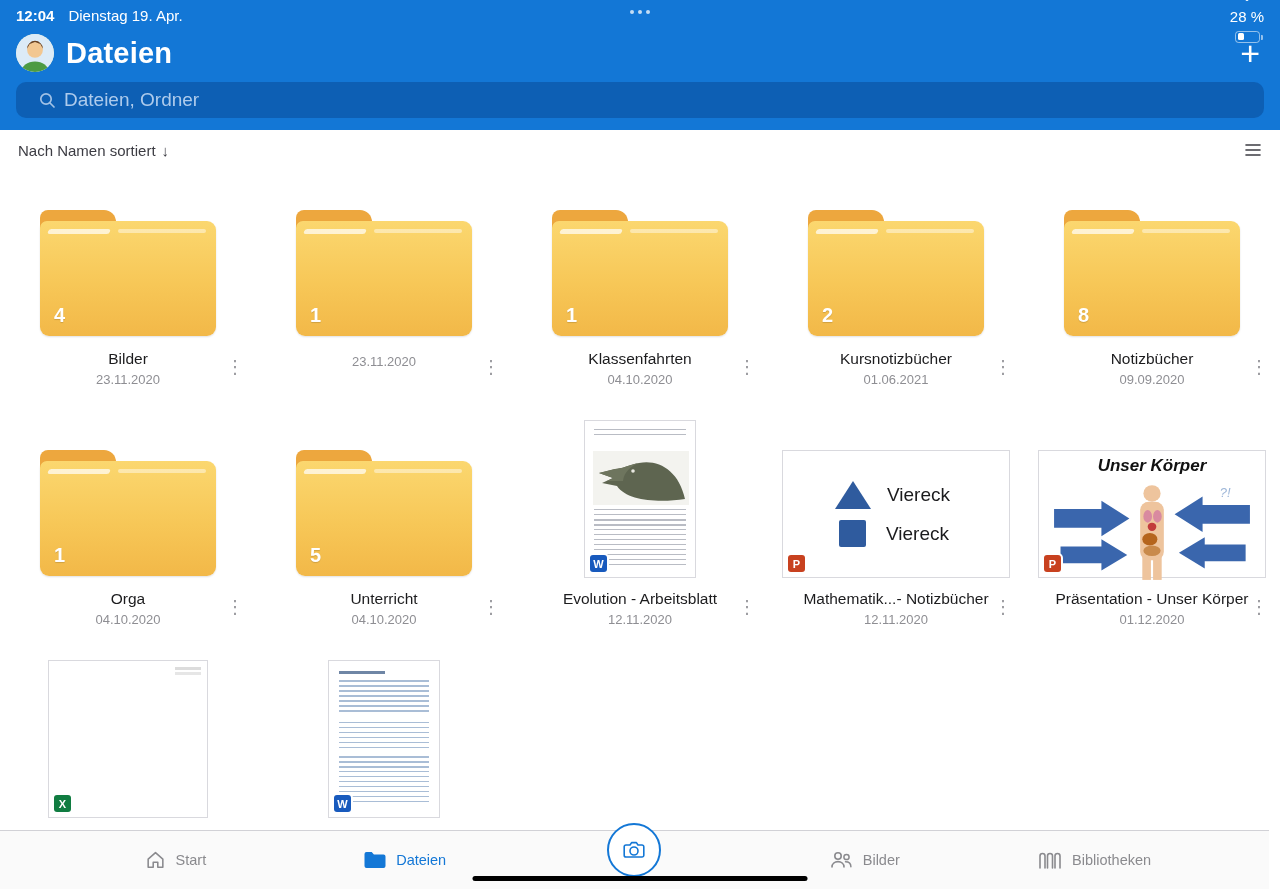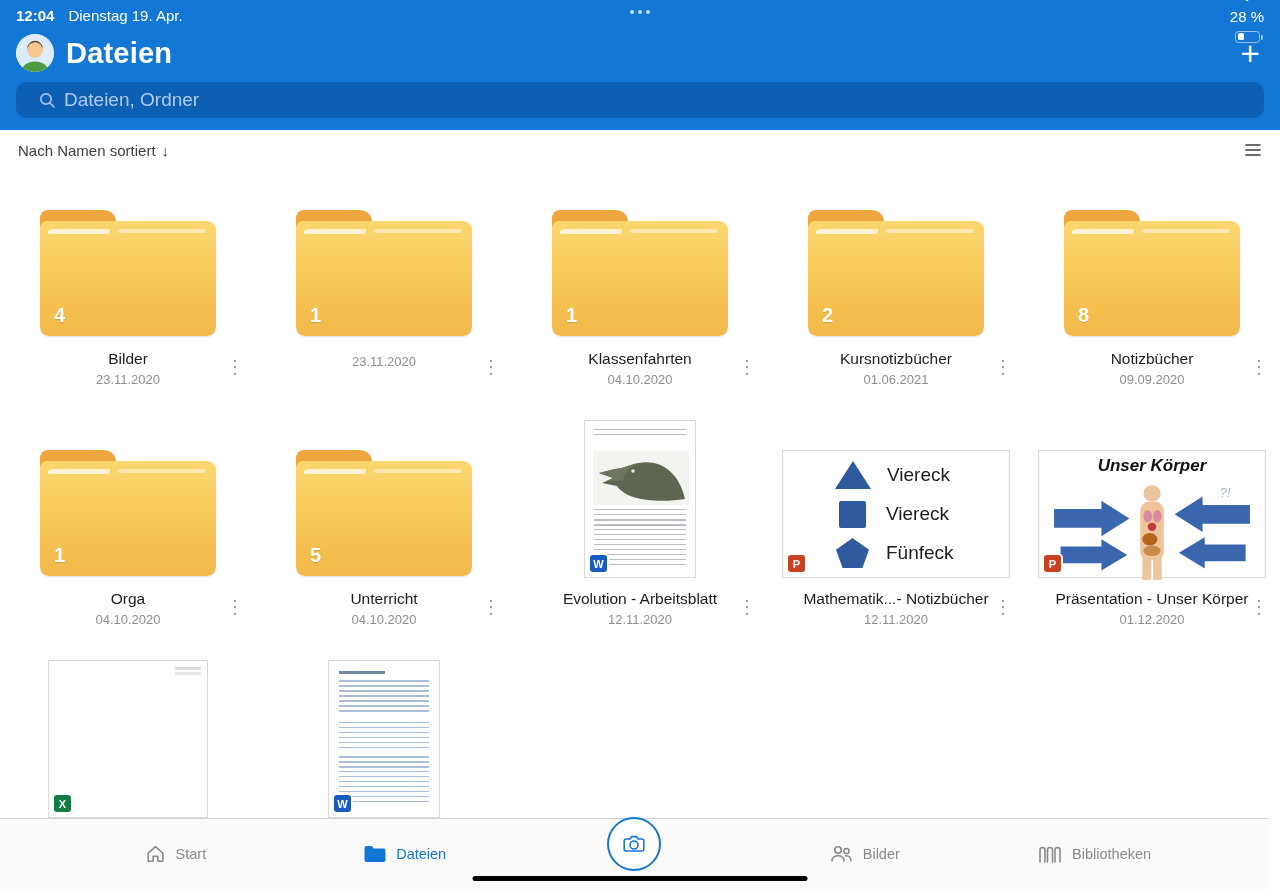--- a/index.html
+++ b/index.html
@@ -97,21 +97,21 @@
   .shape-label { font-size:19px; color:#1b1b1d; font-weight:500; }
 
   .slide-koerper { height:100%; position:relative;font-style:italic; }
   .slide-title { text-align:center; font-size:17px; font-weight:700; color:#111; margin-top:5px; }
   .koerper-svg { position:absolute; left:0; right:0; top:26px; bottom:0; }
 
   .xl-tools { position:absolute; top:6px; right:6px; width:26px; height:3px; background:#dcdcdc;
     box-shadow:0 5px 0 #e6e6e6; }
 
   
-  .tabbar { position:absolute; left:0; right:11px; bottom:0; height:71px;
+  .tabbar { position:absolute; left:0; right:11px; bottom:0; height:59px;
     background:rgba(250,250,250,.96); border-top:1px solid #d1d1d6;
     display:flex; align-items:center; padding:0 60px; }
   .tab { flex:1; display:flex; align-items:center; justify-content:center; gap:9px;
     color:#8a8a8e; font-size:14.5px; cursor:pointer; }
   .tab.active { color:#1377d6; font-weight:500; }
   .cam-circle { width:54px; height:54px; border:2.5px solid #1377d6; border-radius:50%;
     background:#fff; display:flex; align-items:center; justify-content:center;
     margin-top:-20px; }
   .home-indicator { position:absolute; left:50%; transform:translateX(-50%); bottom:8px;
     width:335px; height:5px; background:#000; border-radius:3px; z-index:5; }
@@ -319,24 +319,20 @@
     <div class="thumb-area">
       <div class="doc landscape">
         <div class="slide-shapes">
           <div class="shape-row">
               <span class="shp-tri"></span>
             <span class="shape-label">Viereck</span>
             </div>
           <div class="shape-row">
               <span class="shp-sq"></span>
             <span class="shape-label">Viereck</span>
-            </div>
-          <div class="shape-row">
-              <span class="shp-pent"></span>
-            <span class="shape-label">Fünfeck</span>
             </div>
         </div>
         <span class="badge ppt">P</span>
       </div>
     </div>
     <div class="meta">
       <div class="item-name">Mathematik...- Notizbücher</div>
       <div class="item-date">12.11.2020</div>
       <span class="more">⋮</span>
     </div>

